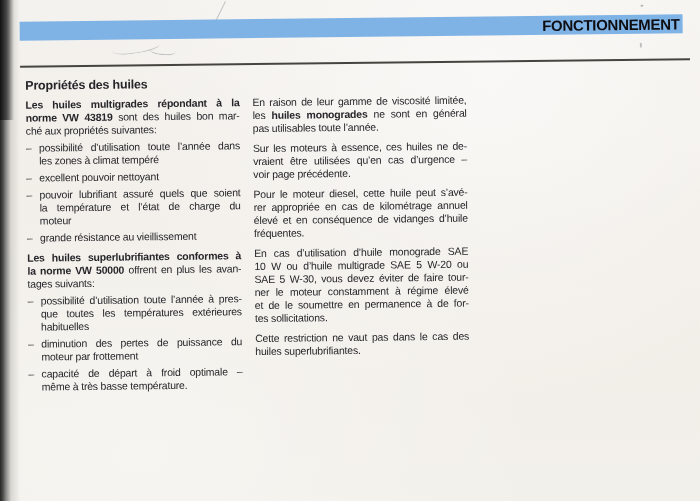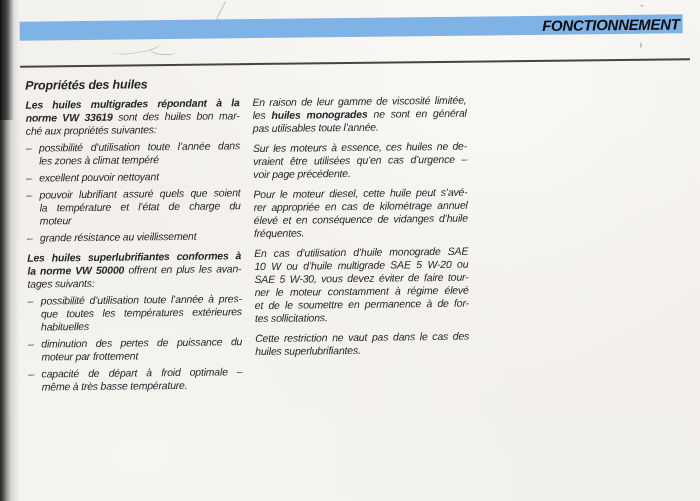--- a/index.html
+++ b/index.html
@@ -4,21 +4,20 @@
 <style>
   html,body{margin:0;padding:0;}
   body{width:700px;height:501px;overflow:hidden;font-family:"Liberation Sans",sans-serif;background:#e9e7e2;}
 
   .page{
     position:relative;width:700px;height:501px;overflow:hidden;
     background:
       radial-gradient(ellipse at 70% 15%, rgba(250,249,247,.9) 0%, rgba(250,249,247,0) 55%),
       radial-gradient(ellipse at 20% 90%, rgba(248,247,244,.7) 0%, rgba(248,247,244,0) 50%),
       linear-gradient(180deg,#f4f2ee 0%,#f1eee8 45%,#f2f0ea 100%);
-    font-style: italic;
   }
 
   
   .binding{
     position:absolute;left:0;top:0;bottom:0;width:20px;
     background:linear-gradient(to right,#262626 0px,#4e4e4c 3px,#8a8a88 6px,#d8d6d1 11px,rgba(242,240,234,0) 20px);
   }
   .binding-top{
     position:absolute;left:0;top:0;width:14px;height:120px;
     background:linear-gradient(to right,#111 0px,#3a3a3a 5px,rgba(58,58,58,0) 14px);
@@ -92,21 +91,21 @@
 
     <div class="rule"></div>
 
     <div class="columns">
       <div class="col col-left" id="col-left">
           <div class="block heading">
             <div class="line">Propriétés des huiles</div>
           </div>
           <div class="block para">
             <div class="line j"><b>Les huiles multigrades répondant à la</b></div>
-            <div class="line j"><b>norme VW 33619</b><span> sont des huiles bon mar-</span></div>
+            <div class="line j"><b>norme VW 43819</b><span> sont des huiles bon mar-</span></div>
             <div class="line">ché aux propriétés suivantes:</div>
           </div>
           <div class="block bullet">
             <span class="dash">–</span>
             <div class="btext">
               <div class="line j">possibilité d’utilisation toute l’année dans</div>
               <div class="line">les zones à climat tempéré</div>
             </div>
           </div>
           <div class="block bullet">

